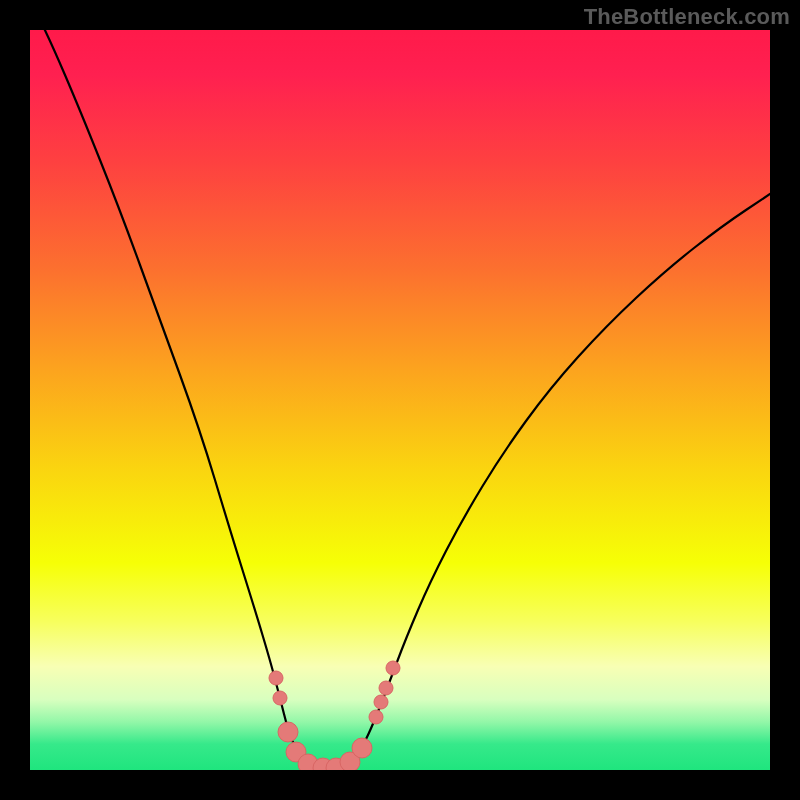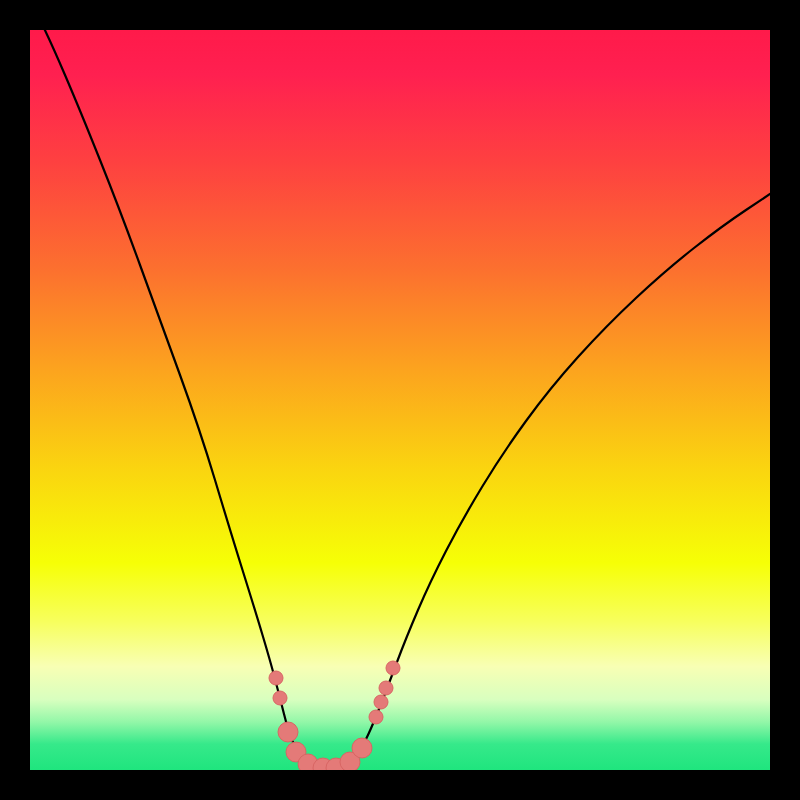--- a/index.html
+++ b/index.html
@@ -33,20 +33,21 @@
     font-size: 22px;
     font-weight: 600;
     letter-spacing: 0.2px;
     user-select: none;
   }
 </style>
 </head>
 <body>
 
 <div class="frame">
+  <div class="watermark">TheBottleneck.com</div>
 
   <svg class="plot" width="740" height="740" viewBox="0 0 740 740">
     <defs>
       <linearGradient id="bg-grad" x1="0" y1="0" x2="0" y2="1">
       <stop offset="0%" stop-color="#ff1a4a"></stop>
           <stop offset="6%" stop-color="#ff2050"></stop>
           <stop offset="18%" stop-color="#fe4140"></stop>
           <stop offset="32%" stop-color="#fc6f2f"></stop>
           <stop offset="46%" stop-color="#fca41e"></stop>
           <stop offset="60%" stop-color="#fad70f"></stop>

